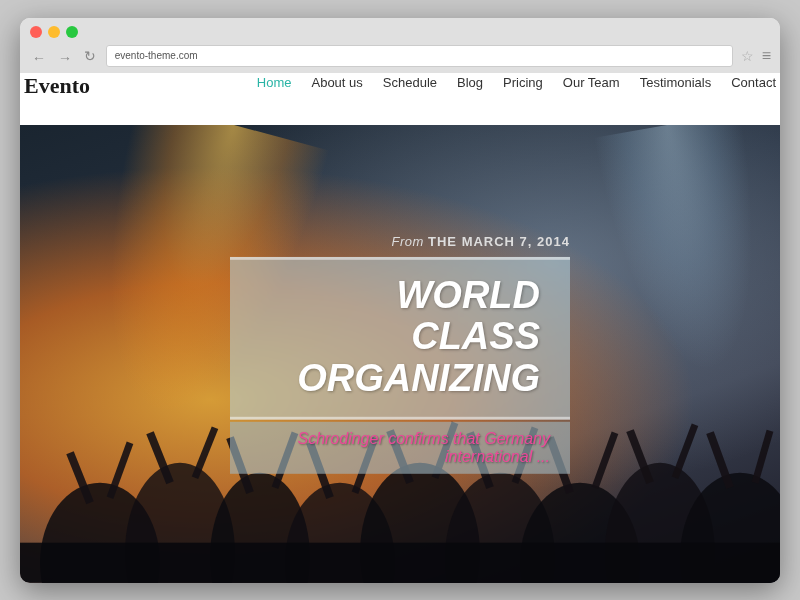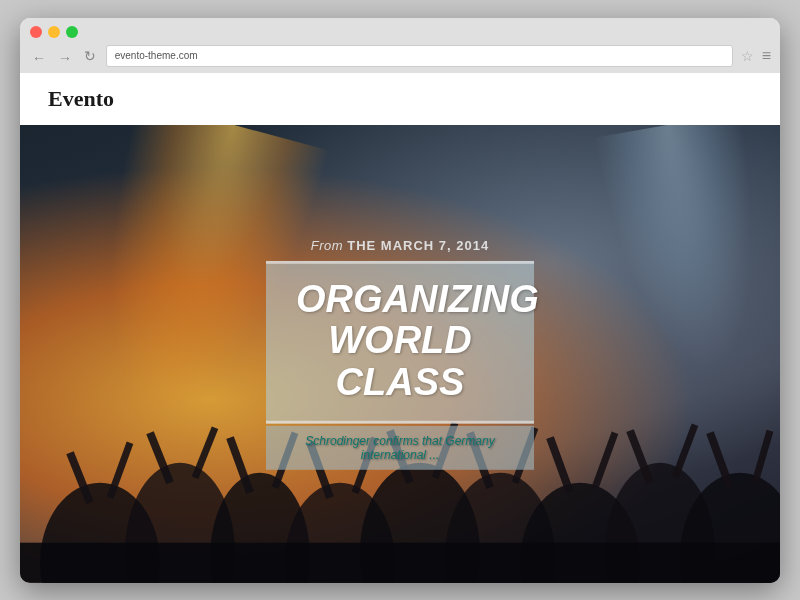--- a/index.html
+++ b/index.html
@@ -91,22 +91,22 @@
       display: flex;
       flex-direction: column;
       background: white;
     }
 
     
     .site-nav {
       background: white;
       height: 52px;
       display: flex;
-      align-items: center;
-      padding: 0 28px;
+      align-items: flex-start;
+      padding: 0 4px;
       border-bottom: none;
       flex-shrink: 0;
       gap: 21px;
     }
 
     .site-logo {
       font-size: 22px;
       font-weight: 900;
       color: #1a1a1a;
       margin-right: auto;
@@ -168,22 +168,22 @@
       transform: rotate(-10deg);
       transform-origin: top center;
     }
 
     
     .hero-content {
       position: absolute;
       top: 50%;
       left: 50%;
       transform: translate(-50%, -50%);
-      text-align: center;
-      width: 268px;
+      text-align: right;
+      width: 340px;
     }
 
     .event-date {
       color: #ddd;
       font-size: 13px;
       font-style: italic;
       margin-bottom: 8px;
       letter-spacing: 0.5px;
     }
 
@@ -218,22 +218,22 @@
       text-shadow: 1px 1px 3px rgba(0,0,0,0.3);
     }
 
     .hero-subtitle {
       background: rgba(160, 185, 195, 0.6);
       padding: 8px 20px;
       margin-top: 2px;
     }
 
     .hero-subtitle p {
-      color: #0f766e;
-      font-size: 12px;
+      color: #ec4899;
+      font-size: 16px;
       font-style: italic;
       text-shadow: 1px 1px 2px rgba(0,0,0,0.4);
     }
 
     
     .crowd-layer {
       position: absolute;
       bottom: 0;
       left: 0;
       right: 0;
@@ -259,20 +259,46 @@
       <input class="browser-address-bar" type="text" value="evento-theme.com" style="">
       <span class="browser-star">☆</span>
       <span class="browser-menu">≡</span>
     </div>
   </div>
 
   <div class="website">
 
     <nav class="site-nav">
       <div class="site-logo">Evento</div>
+      <ul class="nav-links">
+        <li>
+          <a href="#" class="active">Home</a>
+        </li>
+        <li>
+          <a href="#">About us</a>
+        </li>
+        <li>
+          <a href="#">Schedule</a>
+        </li>
+        <li>
+          <a href="#">Blog</a>
+        </li>
+        <li>
+          <a href="#">Pricing</a>
+        </li>
+        <li>
+          <a href="#">Our Team</a>
+        </li>
+        <li>
+          <a href="#">Testimonials</a>
+        </li>
+        <li>
+          <a href="#">Contact</a>
+        </li>
+      </ul>
     </nav>
 
     <div class="hero">
       <div class="hero-bg"></div>
       <div class="stage-light-left"></div>
       <div class="stage-light-right"></div>
 
       <div class="crowd-layer">
         <svg viewBox="0 0 760 300" preserveAspectRatio="xMidYMax slice" width="100%" height="100%" xmlns="http://www.w3.org/2000/svg">
 
@@ -306,22 +332,22 @@
           <line x1="735" y1="200" x2="750" y2="148" stroke="rgba(20,15,20,0.9)" stroke-width="7"></line>
 
           <rect x="0" y="260" width="760" height="40" fill="rgba(8,8,12,0.9)"></rect>
         </svg>
       </div>
 
       <div class="hero-content">
         <p class="event-date"><em style="color:#ddd;font-size:13px;">From <strong style="font-style:normal;text-transform:uppercase;letter-spacing:1px;">THE MARCH 7, 2014</strong></em></p>
         <div class="hero-title-box">
           <div class="hero-title">
+            <div>WORLD CLASS</div>
             <div>ORGANIZING</div>
-            <div>WORLD CLASS</div>
           </div>
         </div>
         <div class="hero-subtitle">
           <p>Schrodinger confirms that Germany international ...</p>
         </div>
       </div>
     </div>
   </div>
 </div>
 

